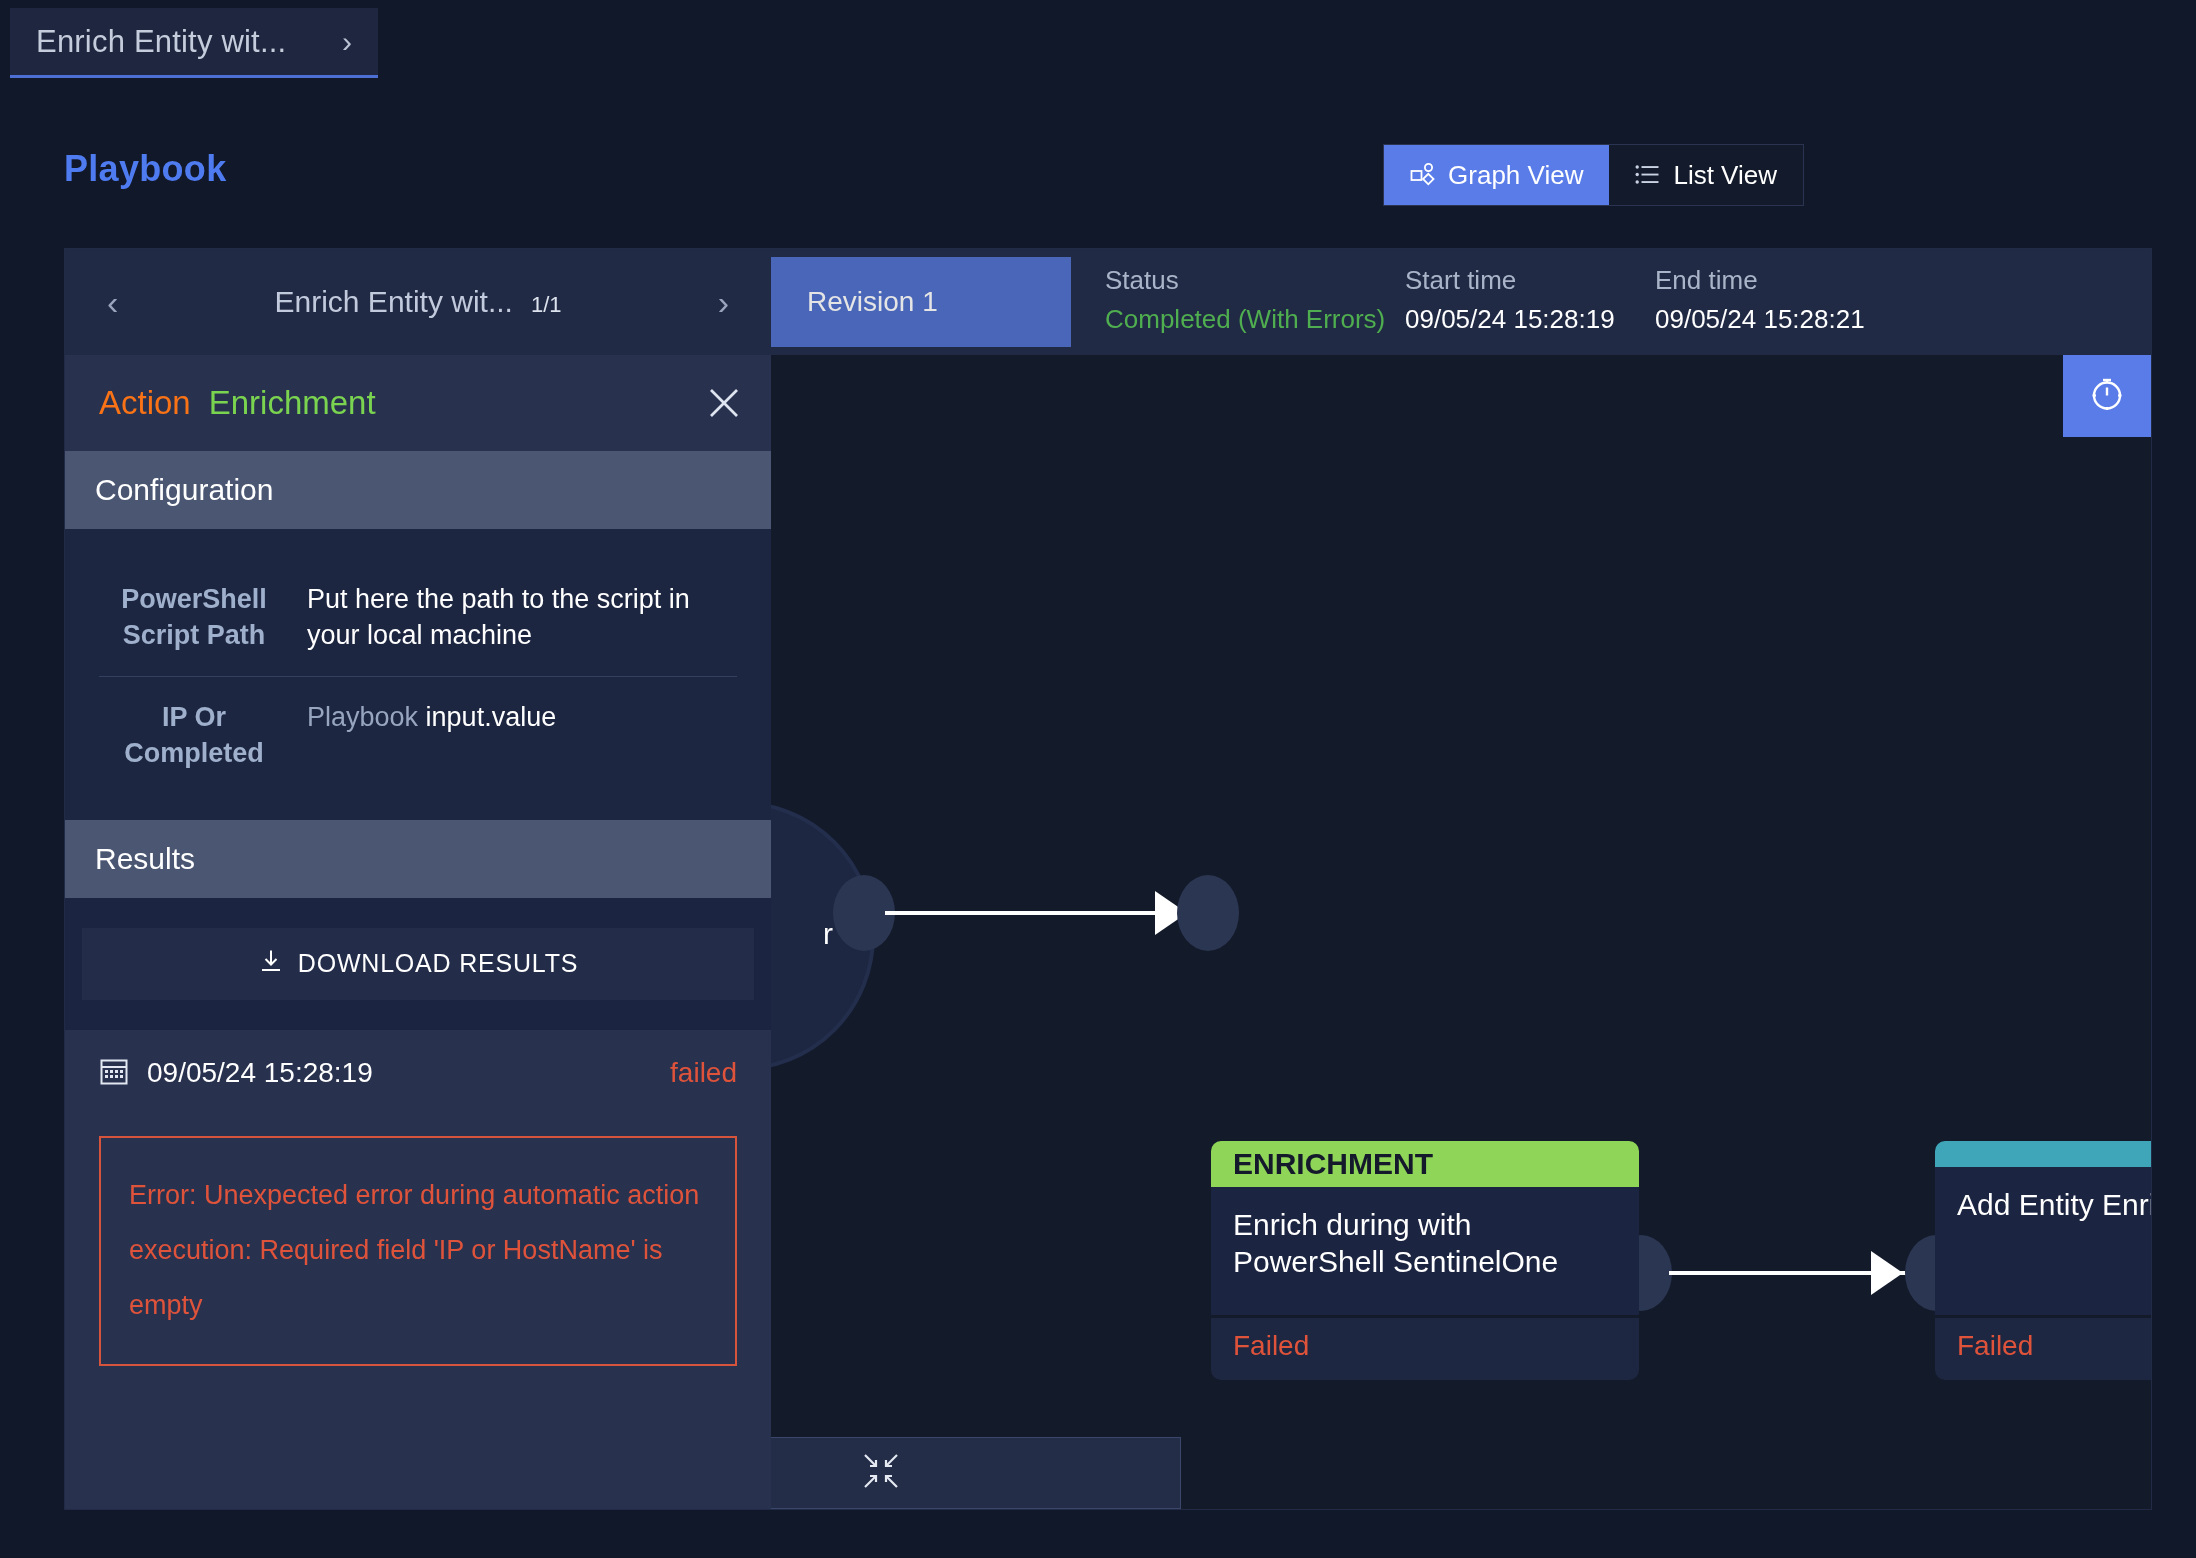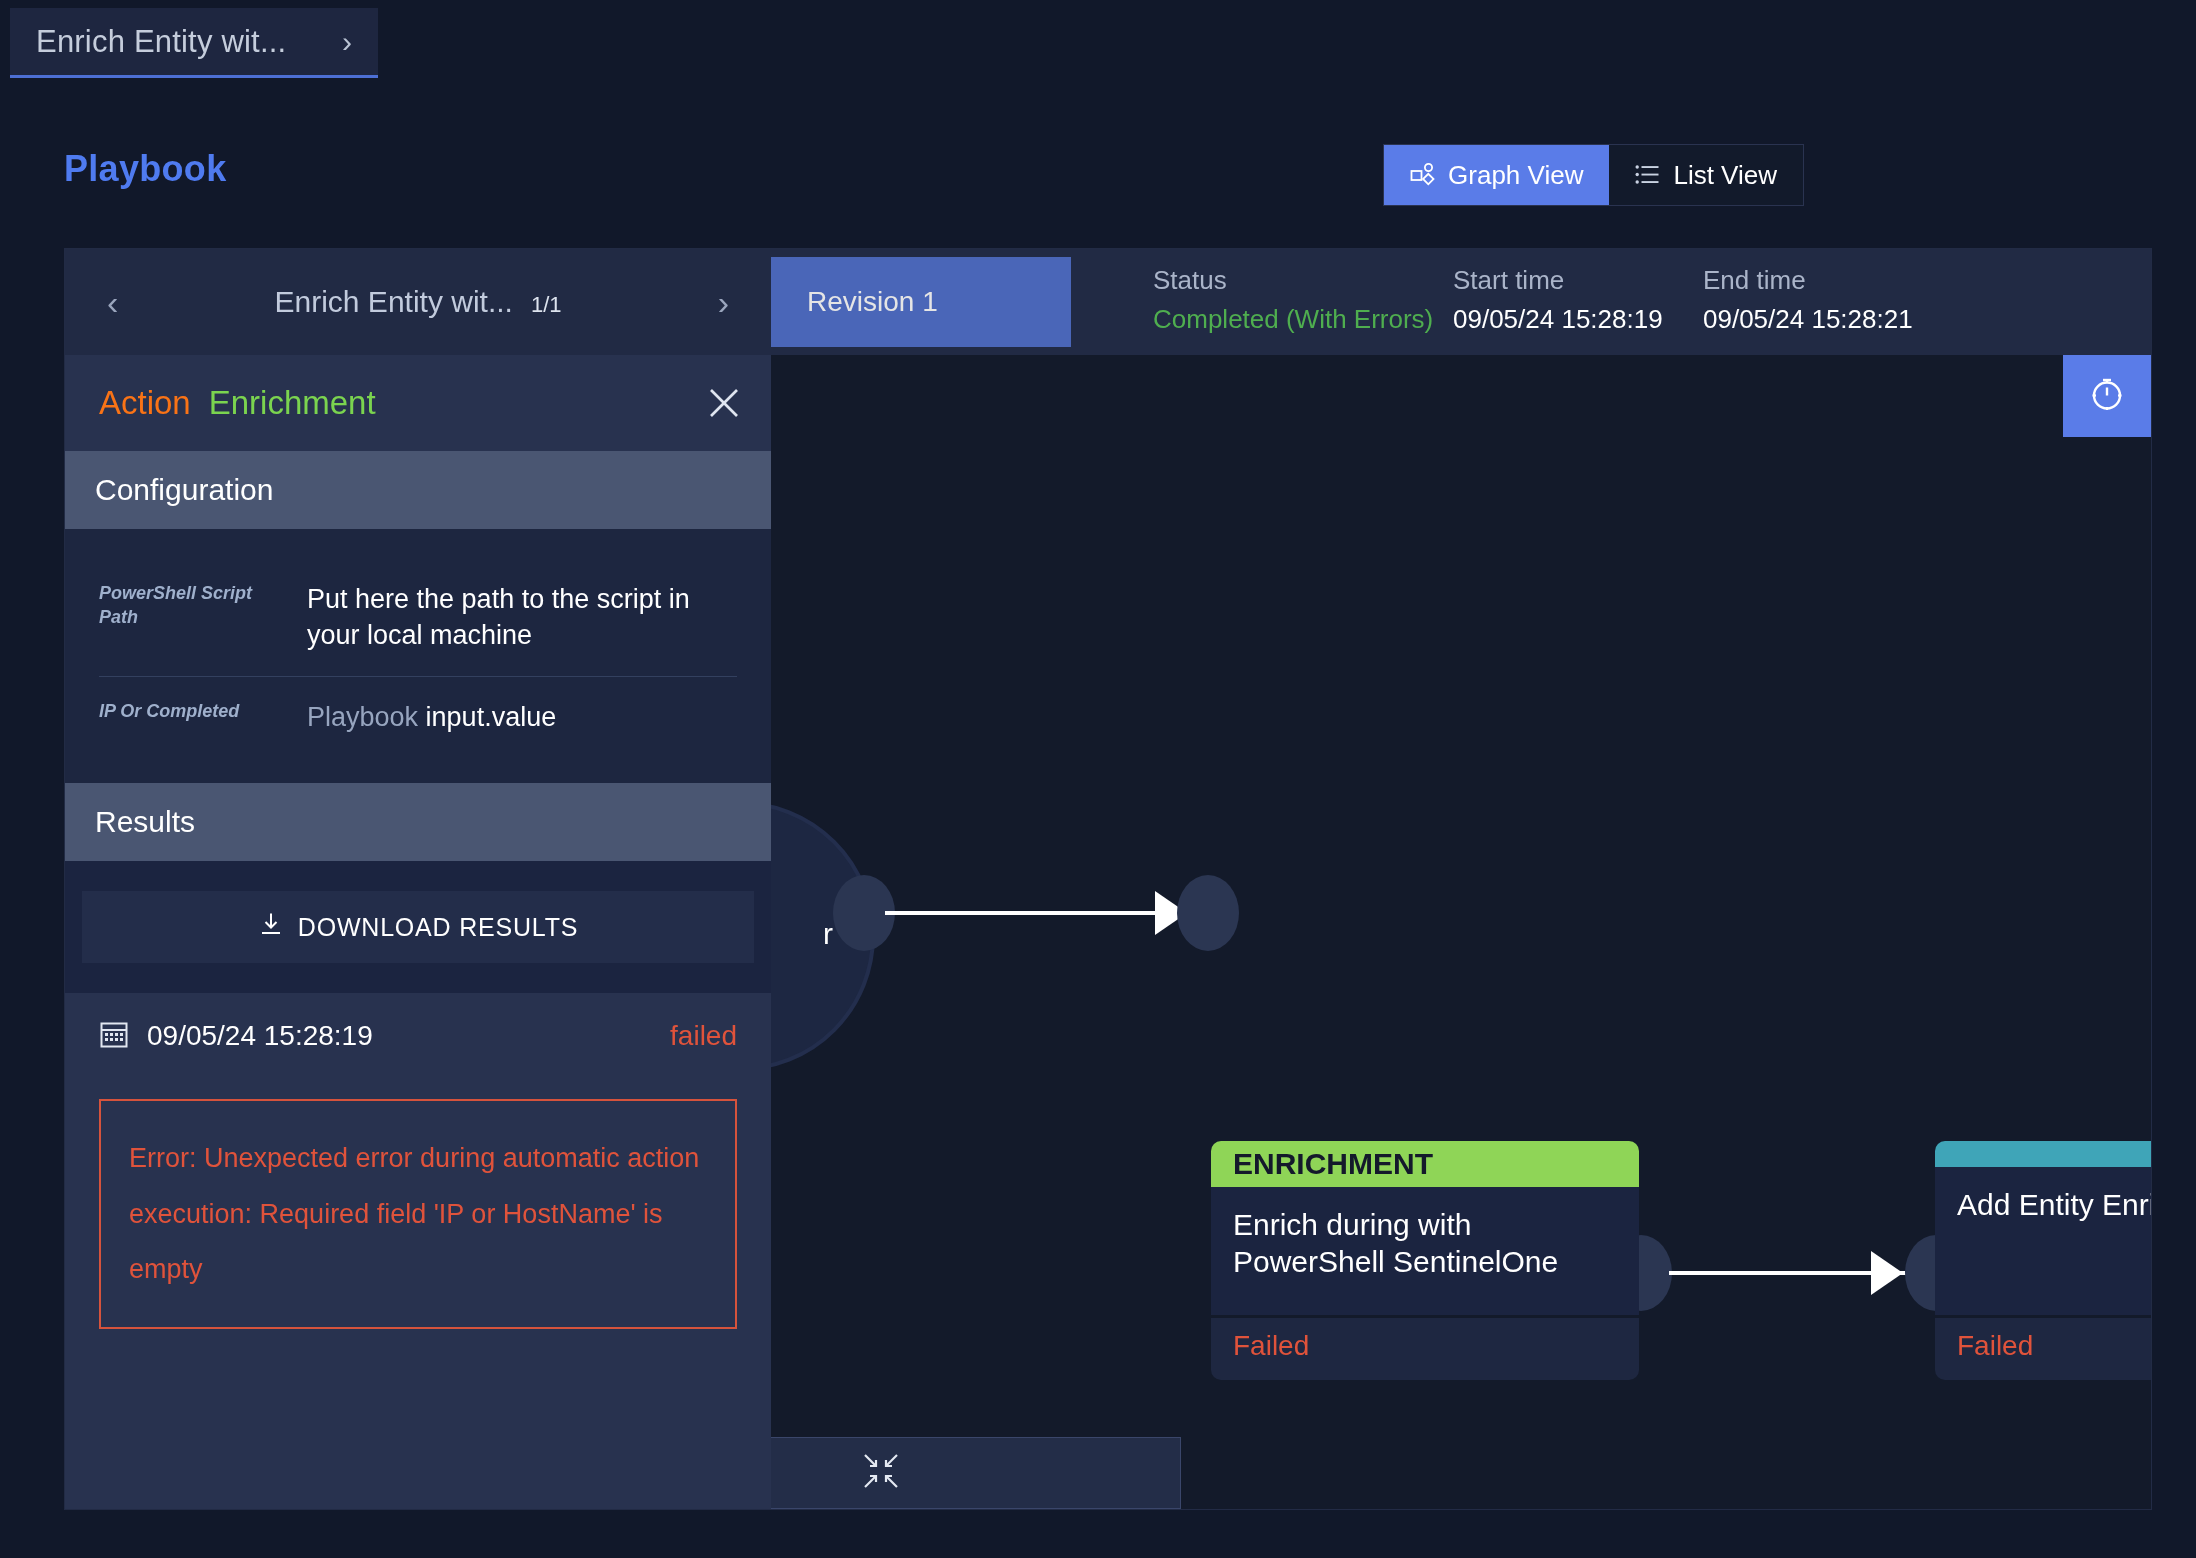--- a/index.html
+++ b/index.html
@@ -136,22 +136,22 @@
 
   .ap-section-head {
     background: #4a5672; color: #ffffff; font-size: 30px;
     padding: 22px 30px; flex: 0 0 auto;
   }
   .ap-body { background: #1d2640; padding: 30px 34px 26px 34px; flex: 0 0 auto; }
 
   .cfg-row { display: flex; gap: 18px; padding: 22px 0; }
   .cfg-row + .cfg-row { border-top: 1px solid #33405f; }
   .cfg-label {
-    width: 190px; flex: 0 0 190px; text-align: left; font-size: 18px;
-    color: #9fb0cc; font-weight: bold; line-height: 1.35; font-style: italic;
+    width: 190px; flex: 0 0 190px; text-align: center; font-size: 27px;
+    color: #9fb0cc; font-weight: bold; line-height: 1.35;
   }
   .cfg-value { font-size: 27px; color: #ffffff; line-height: 1.35; }
   .cfg-value .dim { color: #97a5bf; }
 
   .results-body { background: #1b2440; padding: 30px 17px; flex: 0 0 auto; }
   .download-btn {
     width: 100%; height: 72px; background: #232d4a; border: none;
     color: #ffffff; font-size: 25px; letter-spacing: .8px;
     display: flex; align-items: center; justify-content: center; gap: 14px;
     cursor: pointer;
@@ -211,21 +211,21 @@
         <span class="nav-arrow">‹</span>
         <span class="nav-center">
           <span class="nav-name">Enrich Entity wit...</span>
           <span class="nav-count">1/1</span>
         </span>
         <span class="nav-arrow">›</span>
       </div>
 
       <button class="revision-btn">Revision 1</button>
 
-      <div class="meta-field" style="width:300px;margin-left:48px;">
+      <div class="meta-field" style="width:300px;">
         <span class="meta-label">Status</span>
         <span class="meta-value status-ok">Completed (With Errors)</span>
       </div>
       <div class="meta-field" style="width:250px;">
         <span class="meta-label">Start time</span>
         <span class="meta-value">09/05/24 15:28:19</span>
       </div>
       <div class="meta-field">
         <span class="meta-label">End time</span>
         <span class="meta-value">09/05/24 15:28:21</span>

